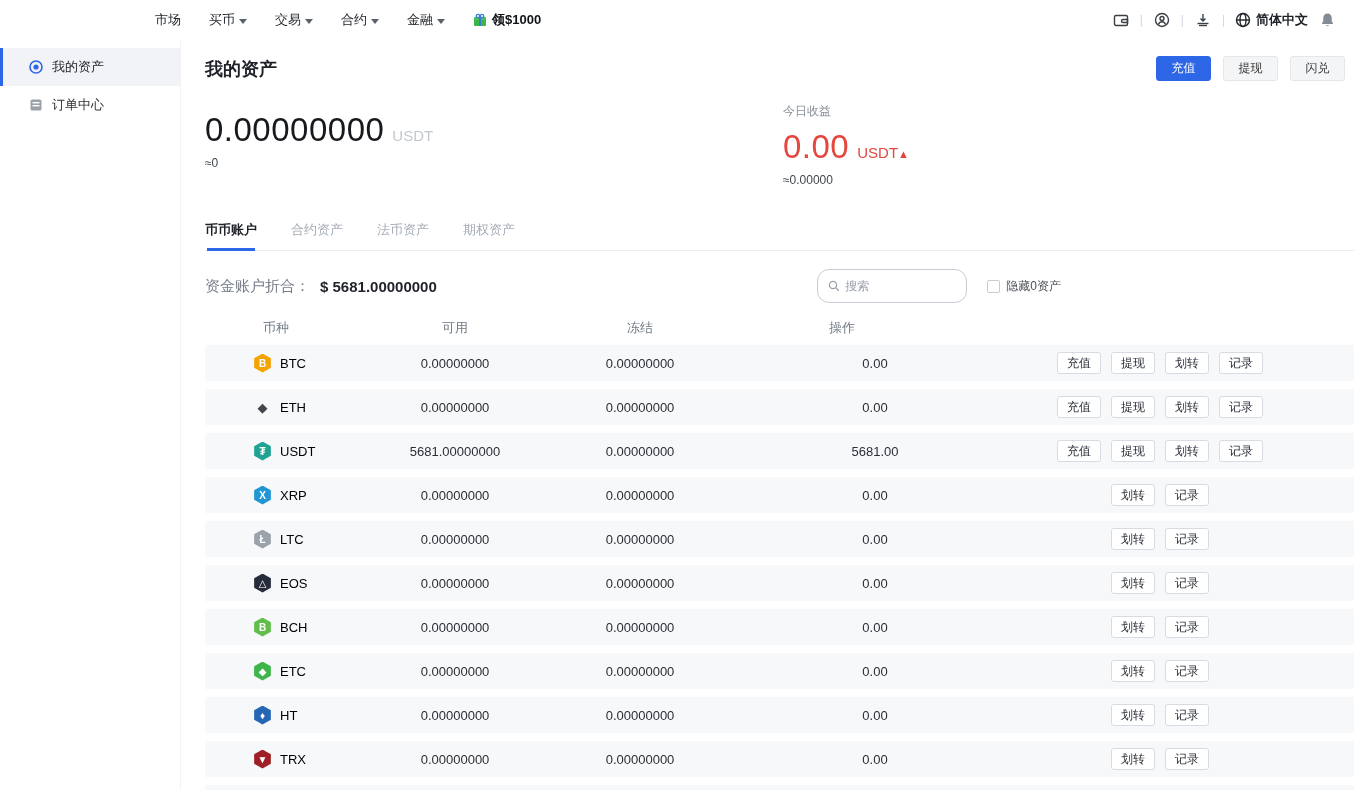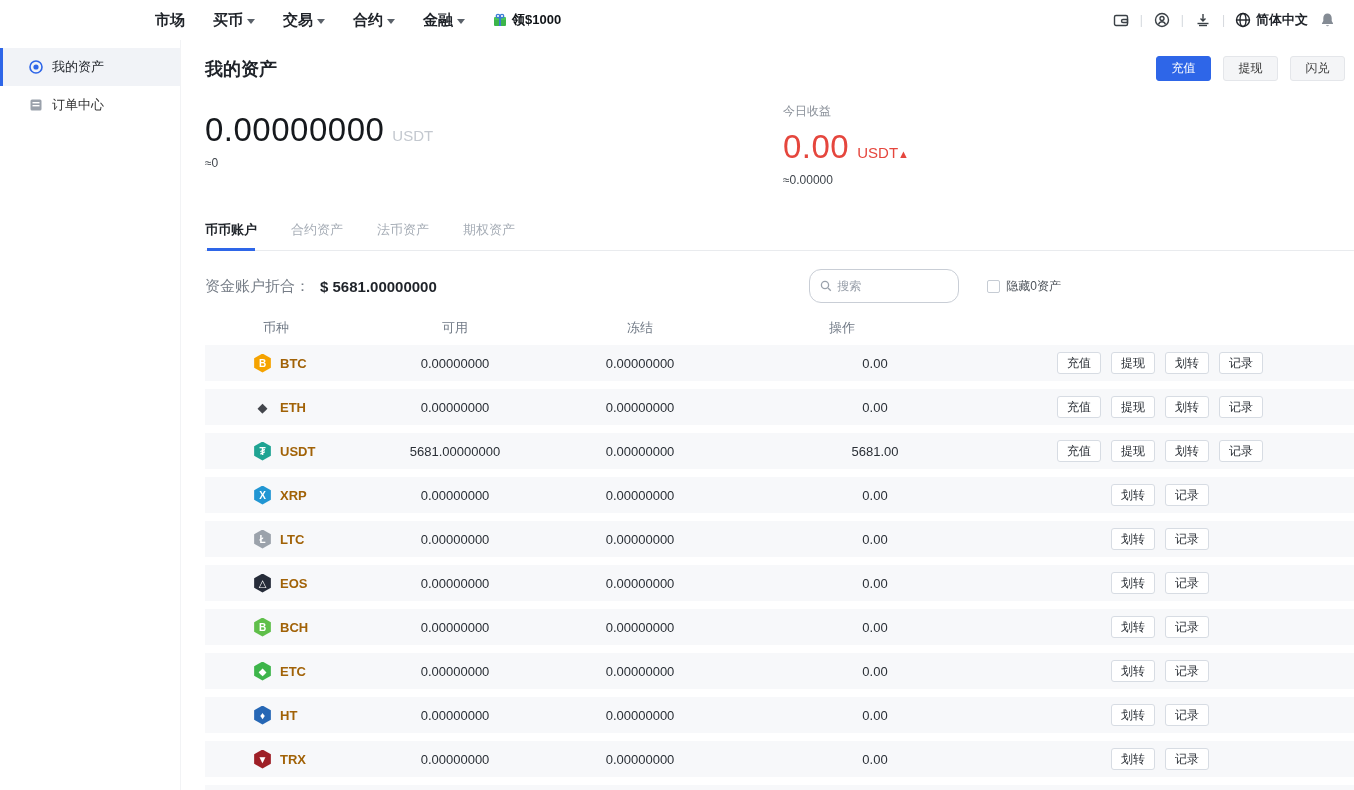--- a/index.html
+++ b/index.html
@@ -2,21 +2,21 @@
 <html><head>
 <meta charset="utf-8">
 <style>
   * { margin:0; padding:0; box-sizing:border-box; }
   html,body { width:1354px; height:790px; overflow:hidden; background:#fff;
     font-family:"Liberation Sans","DejaVu Sans",sans-serif; color:#24292f; }
 
   
   .topbar { height:40px; display:flex; align-items:center; padding:0 18px 0 155px; background:#fff; }
   .nav { display:flex; align-items:center; gap:28px; }
-  .nav-item { font-size:15px; font-weight:700; color:#1f2329; cursor:pointer; display:flex; align-items:center; gap:4px; }
+  .nav-item { font-size:13px; font-weight:400; color:#1f2329; cursor:pointer; display:flex; align-items:center; gap:4px; }
   .caret { width:0; height:0; border-left:4px solid transparent; border-right:4px solid transparent; border-top:5px solid #5a6169; margin-top:2px; }
   .promo { display:flex; align-items:center; gap:5px; font-size:13px; font-weight:700; color:#101418; margin-left:28px; cursor:pointer; }
   .top-right { margin-left:auto; display:flex; align-items:center; gap:10px; }
   .tr-sep { color:#d4d8dd; font-size:12px; }
   .tr-ic { width:18px; height:18px; display:inline-flex; align-items:center; justify-content:center; cursor:pointer; }
   .lang { display:flex; align-items:center; gap:5px; font-size:13px; font-weight:700; color:#1f2329; cursor:pointer; }
 
   
   .shell { display:flex; height:750px; }
   .sidebar { width:181px; border-right:1px solid #f2f3f5; padding-top:8px; flex:none; }
@@ -50,35 +50,35 @@
   .tab.active { color:#1f2329; font-weight:700; }
   .tab.active::after { content:""; position:absolute; left:2px; right:2px; bottom:-1px; height:3px; background:#2e66e8; }
 
   
   .funds { display:flex; align-items:center; margin-top:18px; }
   .funds-label { font-size:15px; color:#767d87; }
   .funds-value { font-size:15px; font-weight:700; color:#1f2329; margin-left:10px; }
   .searchbox { margin-left:auto; width:150px; height:34px; border:1px solid #c9ced6; border-radius:12px; display:flex; align-items:center; padding:0 10px; gap:5px; background:#fff; }
   .searchbox input { border:none; outline:none; width:100px; font-size:12px; color:#333; font-family:inherit; background:transparent; }
   .searchbox input::placeholder { color:#9aa1ab; }
-  .hidezero { display:flex; align-items:center; gap:6px; margin-left:28px; margin-right:300px; cursor:pointer; }
+  .hidezero { display:flex; align-items:center; gap:6px; margin-left:20px; margin-right:300px; cursor:pointer; }
   .checkbox { width:13px; height:13px; border:1px solid #c6ccd4; border-radius:2px; background:#fff; }
   .hidezero-label { font-size:12px; color:#4b5158; }
 
   
   .tgrid { display:grid; grid-template-columns:150px 200px 170px 300px 1fr; align-items:center; }
   .thead { margin-top:12px; height:26px; }
   .th { font-size:13px; color:#717a86; text-align:center; }
   .th.first { text-align:left; padding-left:58px; }
   .th.last { padding-right:66px; }
   .rows { margin-top:4px; }
   .trow { height:36px; background:#f7f8fa; margin-bottom:8px; }
   .cell { text-align:center; font-size:13px; color:#2a2f36; }
   .cell.coin { display:flex; align-items:center; gap:8px; padding-left:48px; text-align:left; }
-  .coin-name { font-size:13px; color:#a16207;font-weight:bold; }
+  .coin-name { font-size:13px; color:#000000; }
   .cicon { width:19px; height:19px; flex:none; display:inline-flex; align-items:center; justify-content:center;
            color:#fff; font-size:10px; font-weight:700;
            clip-path:polygon(50% 0,94% 25%,94% 75%,50% 100%,6% 75%,6% 25%); }
   .cicon.plain { clip-path:none; background:transparent !important; font-size:13px; }
   .cell.actions { display:flex; justify-content:center; gap:10px; padding-right:66px; }
   .abtn { min-width:44px; height:22px; border:1px solid #d7dce3; border-radius:3px; background:#fff; color:#2a2f36; font-size:12px; cursor:pointer; font-family:inherit; }
   svg { display:block; }
 </style>
 </head>
 <body>

